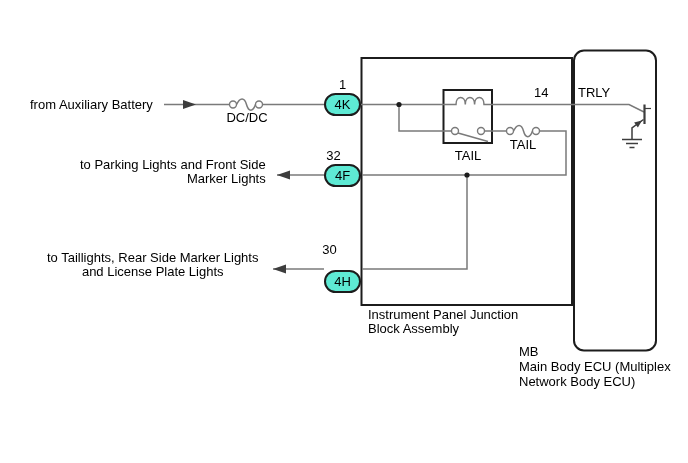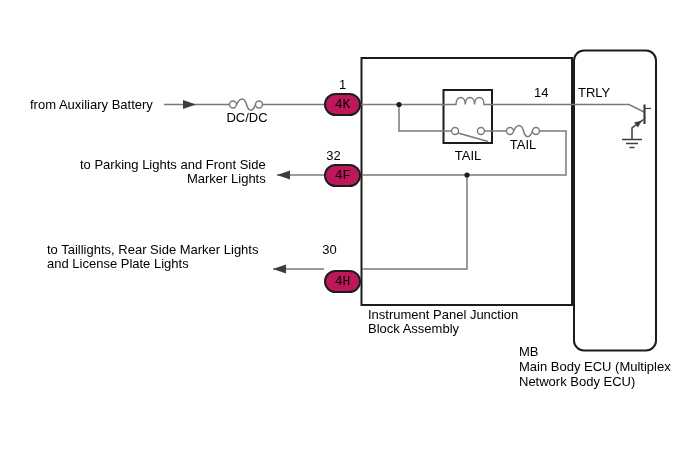--- a/index.html
+++ b/index.html
@@ -14,22 +14,22 @@
     position:relative;width:688px;height:463px;background:var(--bg);
     font-family:"Liberation Sans","DejaVu Sans",sans-serif;
     color:var(--text);overflow:hidden;
   }
   #diagram-svg{position:absolute;left:0;top:0;}
   .lbl{position:absolute;font-size:13px;line-height:14px;white-space:pre;}
   .center{text-align:center;}
   .right{}
   .oval{
     position:absolute;box-sizing:border-box;width:37px;height:23px;
-    border:2px solid var(--outline);border-radius:12px;background:#be185d;
-    font-size:13px;line-height:19px;text-align:center;font-family:Liberation Mono, monospace;
+    border:2px solid var(--outline);border-radius:12px;background:#5eead4;
+    font-size:13px;line-height:19px;text-align:center;
   }
 </style>
 </head>
 <body>
 
 <div id="canvas">
 
   <svg id="diagram-svg" width="688" height="463" viewBox="0 0 688 463">
 
     <rect x="574" y="50.5" width="82" height="300" rx="10" ry="10" fill="#ffffff" stroke="#1c1c1c" stroke-width="2"></rect>
@@ -96,19 +96,19 @@
 
   <div class="lbl center" style="left:444px;top:149px;width:48px;">TAIL</div>
   <div class="lbl center" style="left:498px;top:138px;width:50px;">TAIL</div>
 
   <div class="lbl center" style="left:315px;top:149px;width:37px;">32</div>
   <div class="oval" style="left:324px;top:164px;">4F</div>
   <div class="lbl" style="left:80px;top:158px;text-align:right;"><span>to Parking Lights and Front Side</span><br><span>Marker Lights</span></div>
 
   <div class="lbl center" style="left:311px;top:243px;width:37px;text-align:center;">30</div>
   <div class="oval" style="left:324px;top:270px;">4H</div>
-  <div class="lbl" style="left:47px;top:243px;"><span>to Taillights, Rear Side Marker Lights</span><br><span>and License Plate Lights</span></div>
+  <div class="lbl" style="left:47px;top:251px;text-align:center;"><span>to Taillights, Rear Side Marker Lights</span><br><span>and License Plate Lights</span></div>
 
   <div class="lbl" style="left:519px;top:344px;line-height:15px;"><span>MB</span><br><span>Main Body ECU (Multiplex</span><br><span>Network Body ECU)</span></div>
 
   <div class="lbl" style="left:368px;top:308px;"><span>Instrument Panel Junction</span><br><span>Block Assembly</span></div>
 
 </div>
 
 </body></html>

